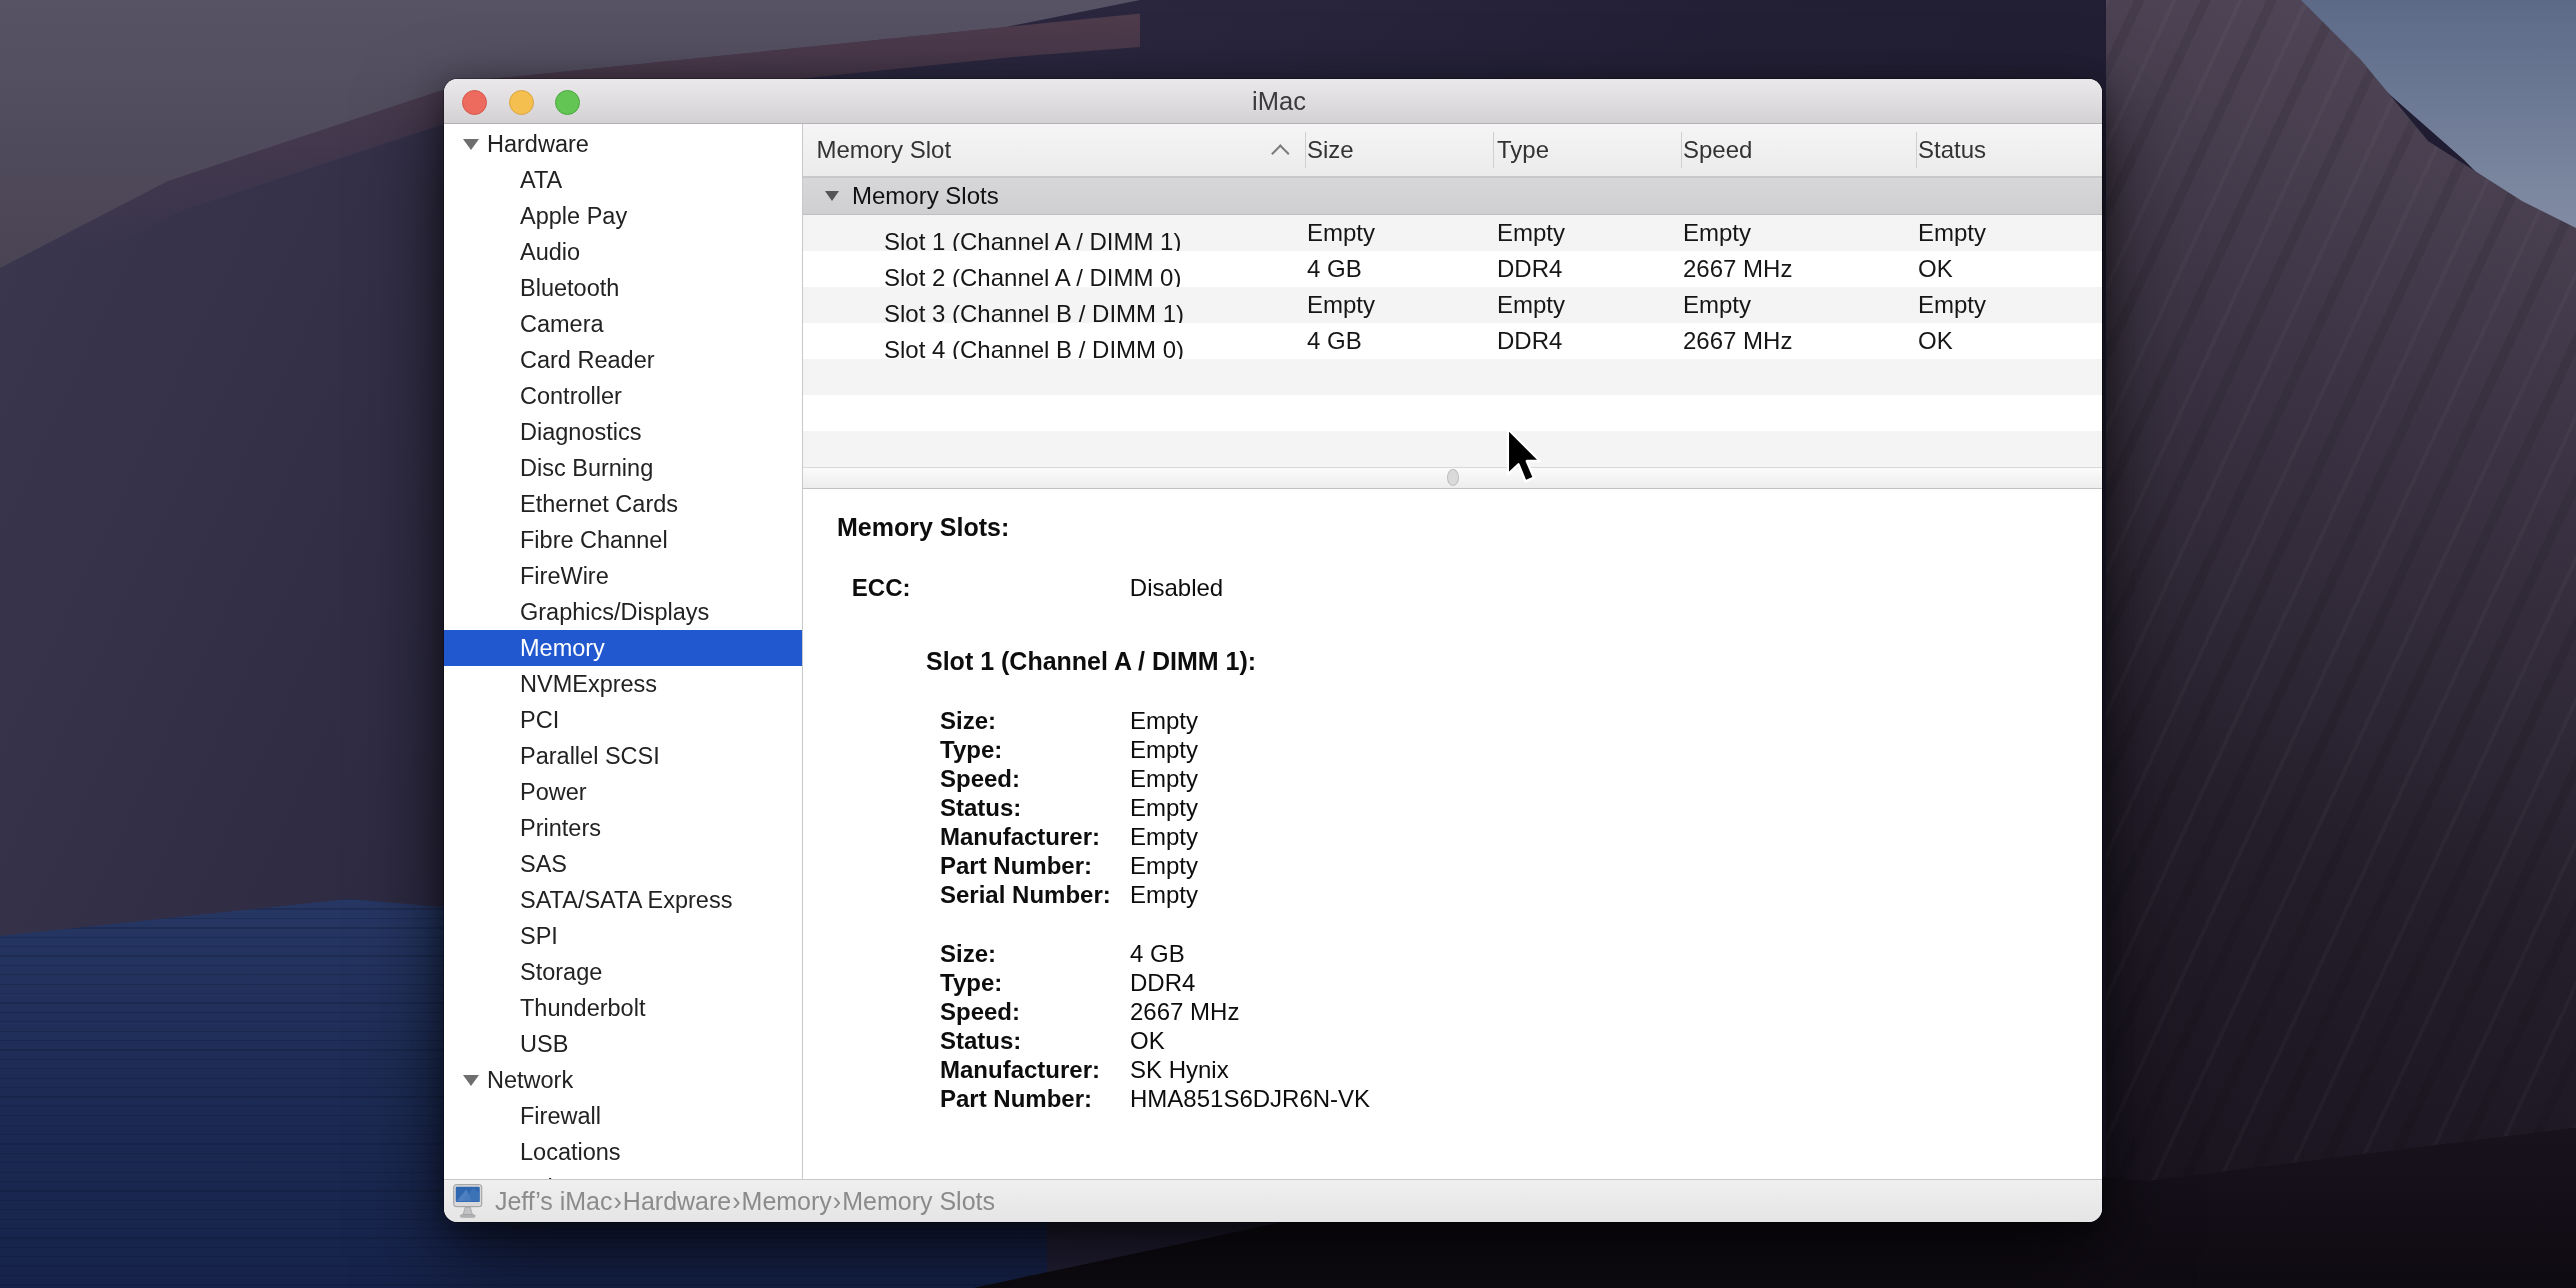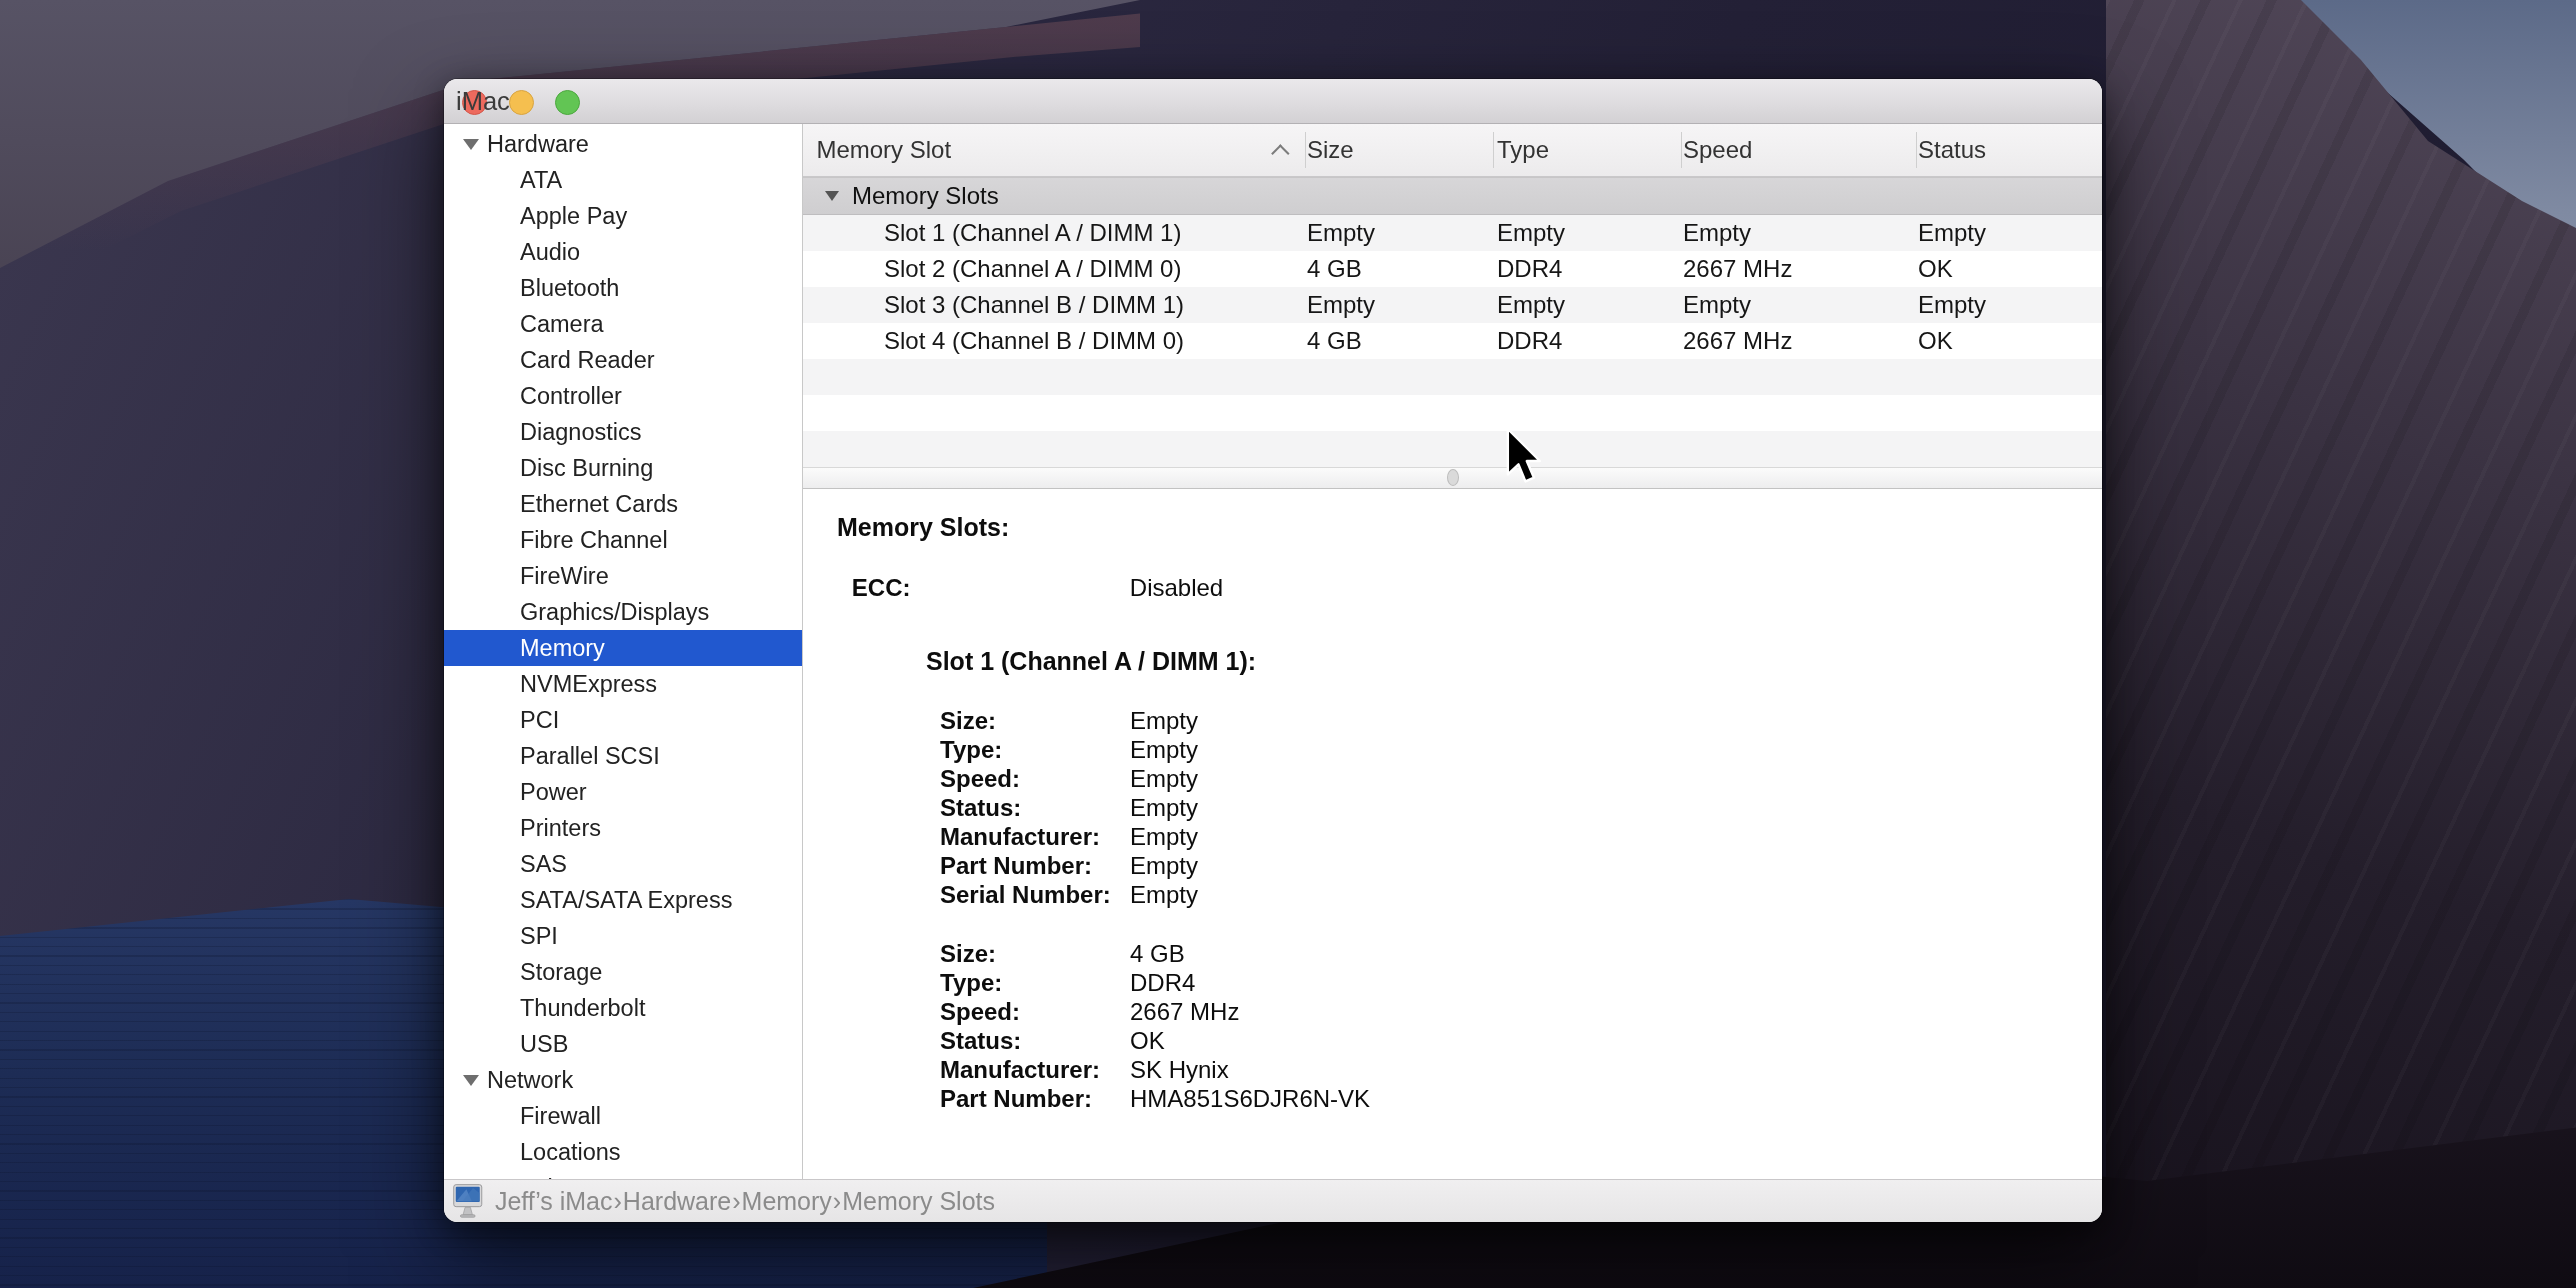--- a/index.html
+++ b/index.html
@@ -58,21 +58,21 @@
     border-radius:13.4px;overflow:hidden;background:#fff;
     box-shadow:0 0 0 0.7px rgba(0,0,0,.35), 0 37px 87px rgba(0,0,0,.62), 0 8px 29.5px rgba(0,0,0,.45);
   }
   .titlebar{
     position:absolute;left:0;top:0;right:0;height:44px;
     background:linear-gradient(180deg,#eae8eb 0%,#dedcdf 55%,#d3d1d4 100%);
     border-bottom:0.7px solid #b3b1b4;
   }
   .title{
     position:absolute;left:12px;right:0;top:0;height:44px;line-height:44px;
-    font-size:25.5px;font-weight:500;color:#3b3b3b;
+    text-align:center;font-size:25.5px;font-weight:500;color:#3b3b3b;
   }
   .lights{position:absolute;left:18px;top:10.7px;display:flex;gap:21.5px;}
   .light{width:23px;height:23px;border-radius:50%;}
   .light.red{background:#ed6a5e;border:0.7px solid #d4564a;}
   .light.yellow{background:#f5bf4f;border:0.7px solid #d8a441;}
   .light.green{background:#62c554;border:0.7px solid #4ba83e;}
   
   .main{position:absolute;left:0;top:45px;right:0;bottom:43px;display:flex;}
   .sidebar{
     width:358px;background:#ffffff;border-right:0.7px solid #c8c8c8;
@@ -97,21 +97,21 @@
   }
   .th{position:absolute;top:0;height:52px;line-height:52px;font-size:24px;color:#333;}
   .th-sep{position:absolute;top:8px;bottom:8px;width:0.7px;background:#cfcfcf;}
   .sort-chevron{
     position:absolute;left:471px;top:23px;width:10.7px;height:10.7px;
     border-left:2px solid #7c7c7c;border-top:2px solid #7c7c7c;
     transform:rotate(45deg);
   }
   .trow{position:relative;height:36px;flex:none;font-size:24px;color:#161616;}
   .trow .cell{position:absolute;top:0;height:36px;line-height:36px;white-space:nowrap;}
-  .c-slot{left:81px;} .c-size{left:504px;} .c-type{left:694px;} .c-speed{left:880px;} .c-status{left:1115px;}
+  .c-slot{left:81px;margin-top:9px;} .c-size{left:504px;} .c-type{left:694px;} .c-speed{left:880px;} .c-status{left:1115px;}
   .trow.group{
     background:linear-gradient(180deg,#d7d6d8 0%,#cfcED0 100%);
     background-color:#d3d2d4;
     border-top:0.7px solid #c7c6c7;border-bottom:0.7px solid #bebdbf;color:#111;
   }
   .trow.group .g-label{position:absolute;left:49px;top:0;height:36px;line-height:36px;}
   .g-tri{
     position:absolute;left:21.5px;top:12.7px;width:0;height:0;
     border-left:7.4px solid transparent;border-right:7.4px solid transparent;
     border-top:10.7px solid #545454;

